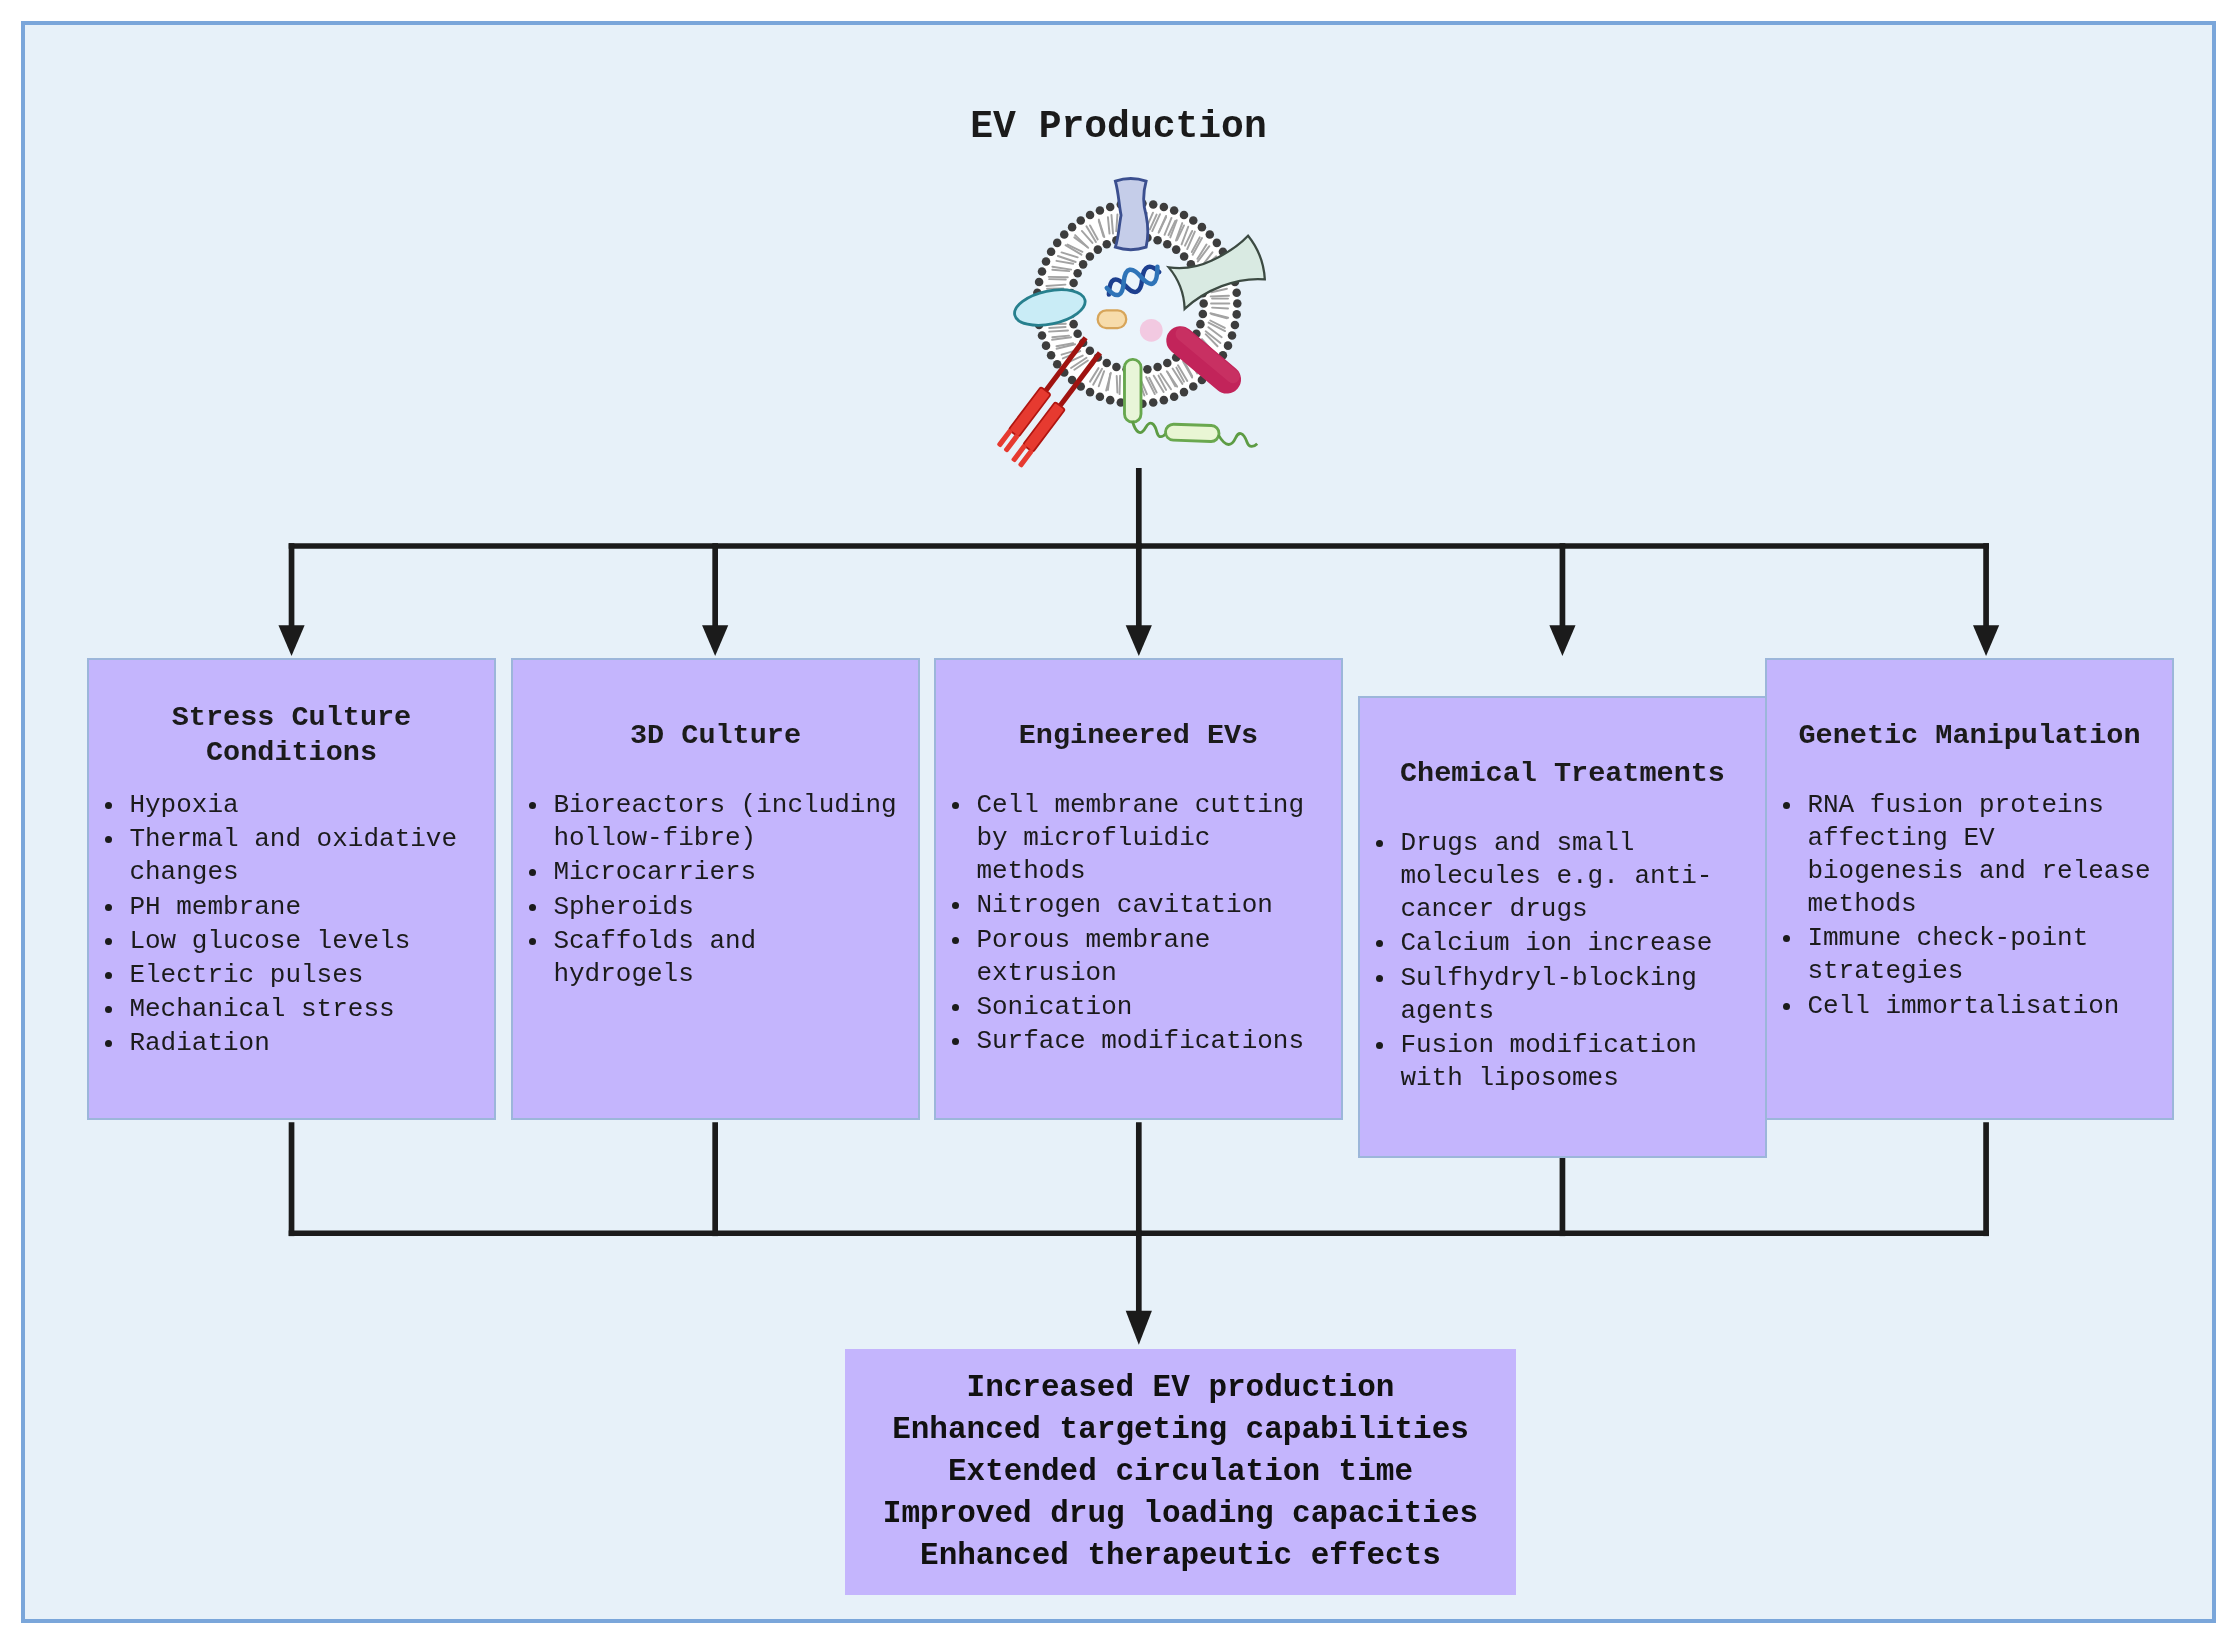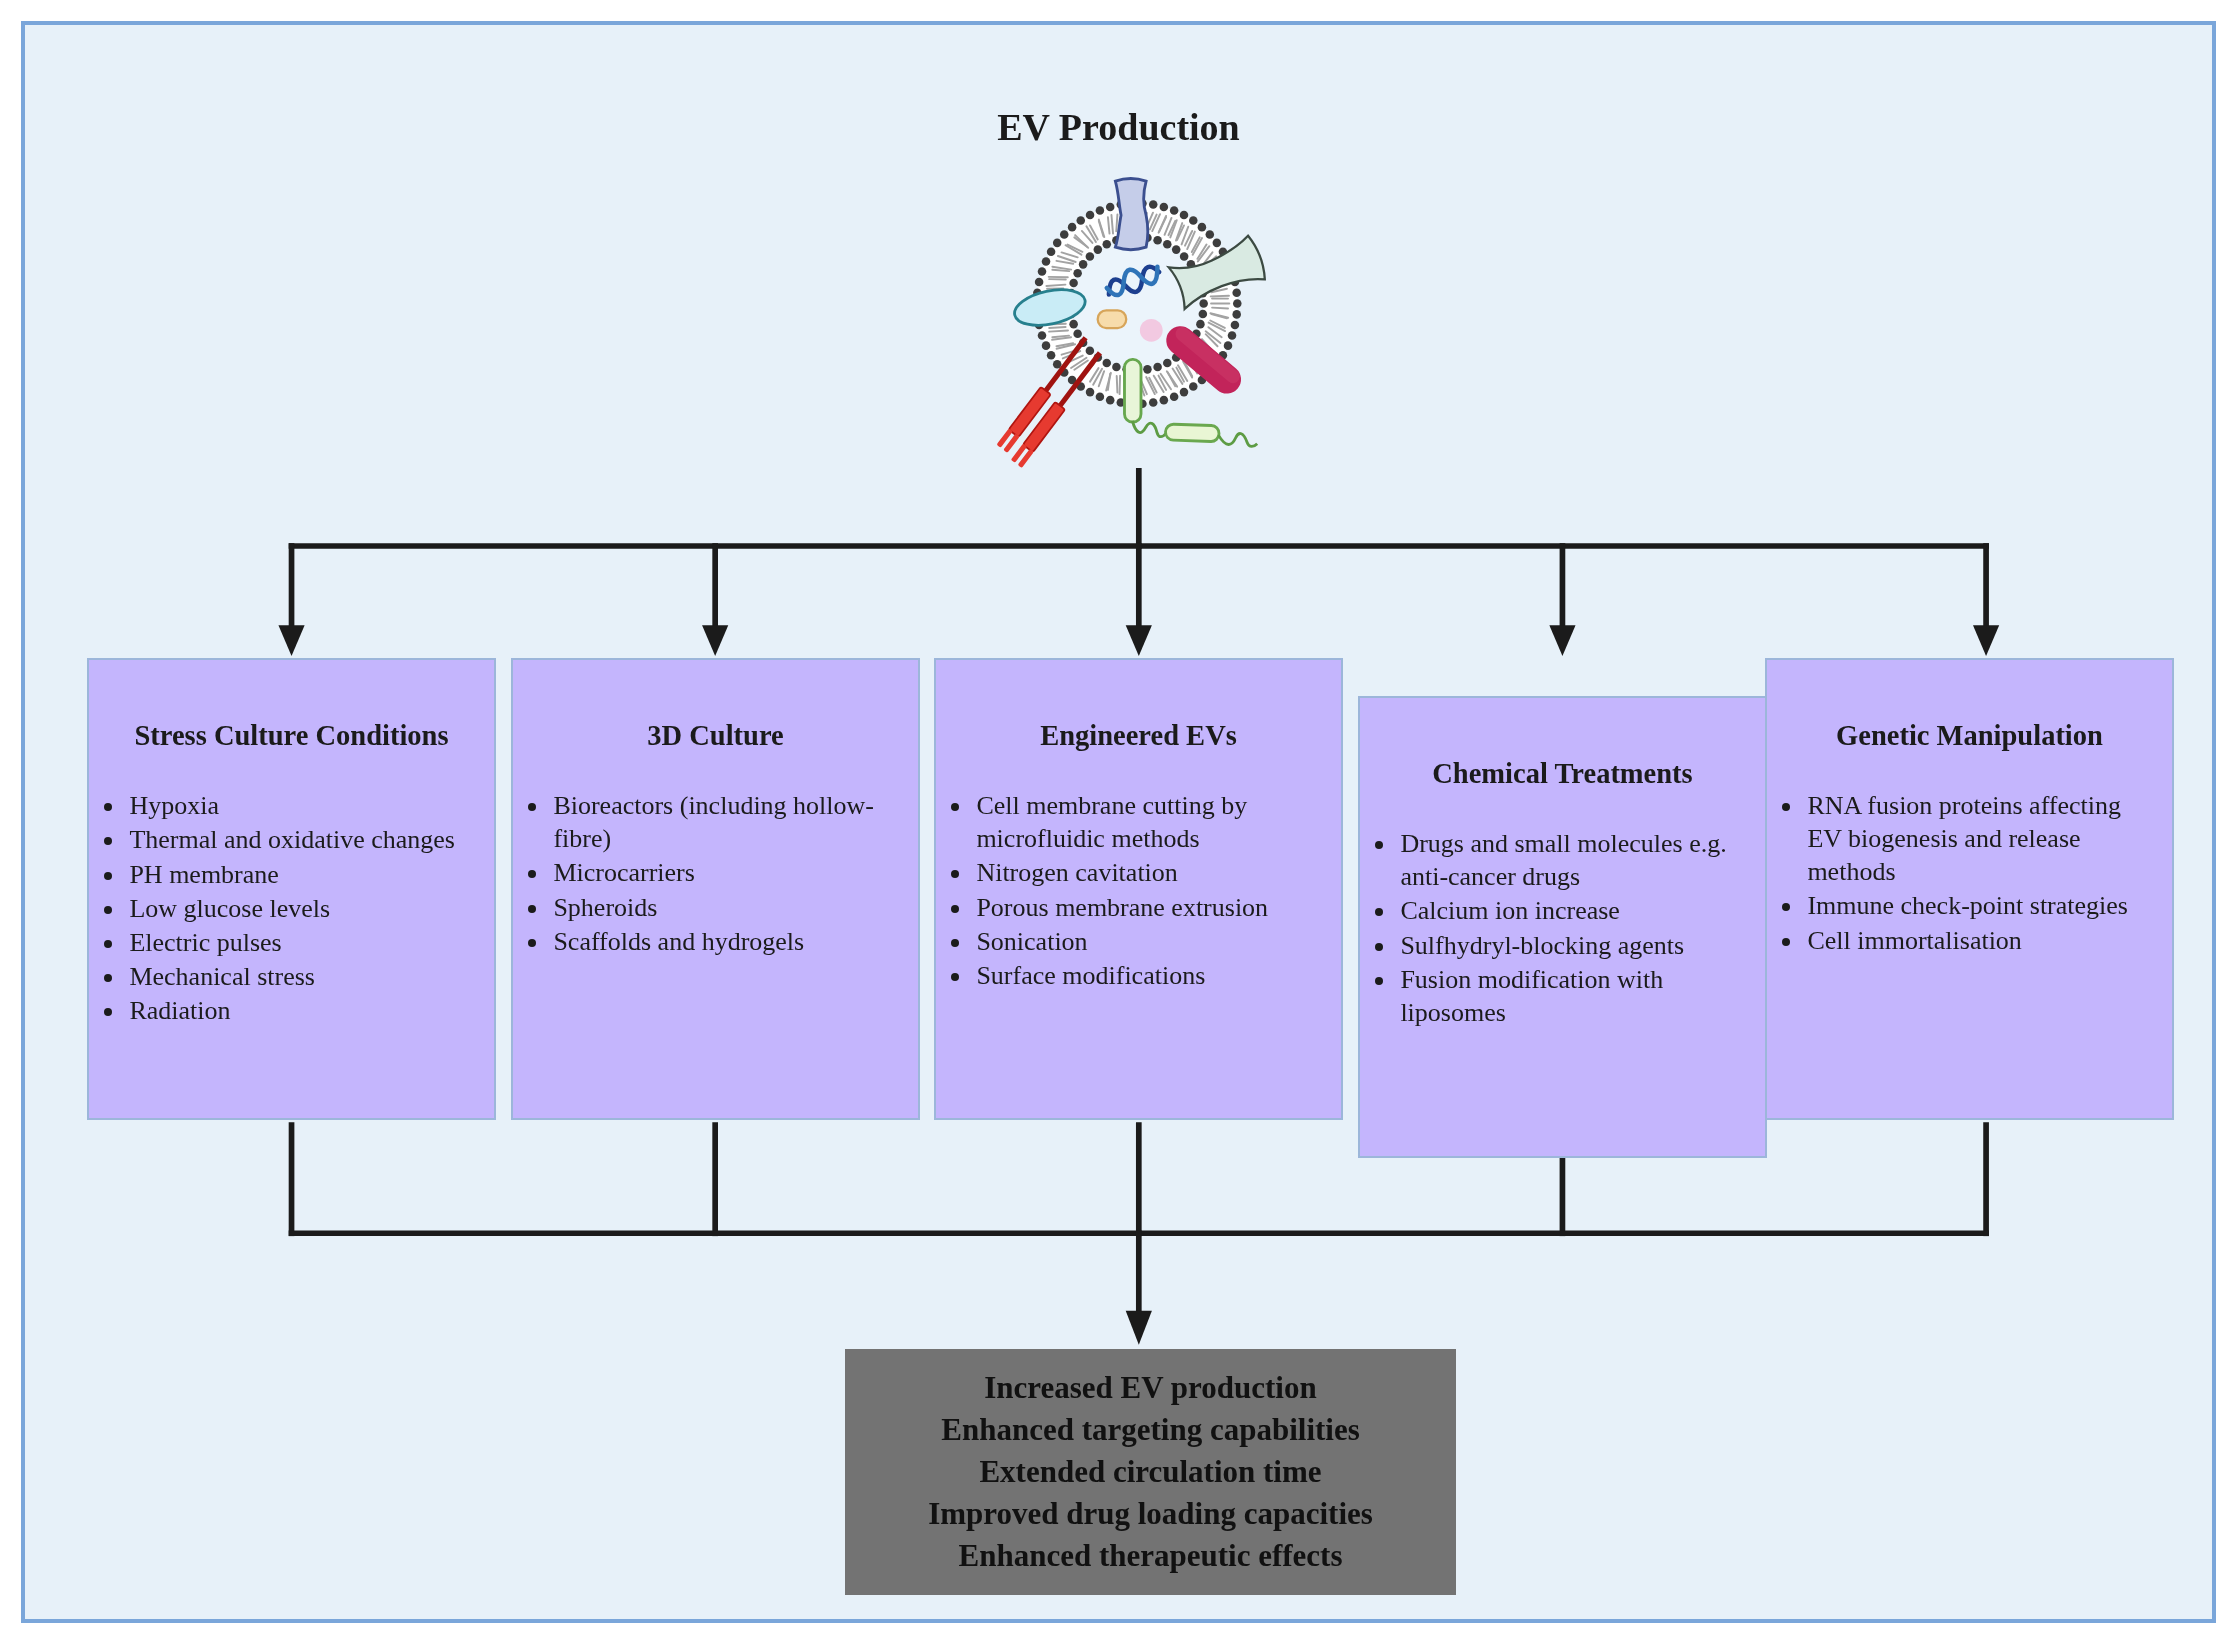--- a/index.html
+++ b/index.html
@@ -1,32 +1,32 @@
 <!DOCTYPE html>
 <html style="font-size:9px"><head>
 <meta charset="utf-8">
 <style>
   html,body{margin:0;padding:0;background:#ffffff;}
   .page{position:relative;width:2239px;height:1645px;background:#ffffff;
-        font-family:Liberation Serif, serif;color:#1b1b1b;overflow:hidden;}
+        font-family:Liberation Mono, monospace;color:#1b1b1b;overflow:hidden;}
   .frame{position:absolute;left:21px;top:21px;width:2187px;height:1594px;
          border:4.6px solid #7aa6da;background:#e7f1f9;}
   .title{position:absolute;left:0;top:80px;width:100%;text-align:center;
          font-size:38px;font-weight:bold;letter-spacing:0;}
   .ev-svg{position:absolute;left:945px;top:131px;width:342px;height:319px;}
   .connectors{position:absolute;left:0;top:0;width:2239px;height:1645px;pointer-events:none;}
   .branch-box{position:absolute;top:633px;width:409px;height:462px;box-sizing:border-box;
               border:2.8px solid #9cb6da;background:#c4b5fd;}
   .b1{left:62px;} .b2{left:486px;} .b3{left:909px;} .b4{left:1333px;margin-top:38px;} .b5{left:1740px;}
   .box-title{display:flex;align-items:center;justify-content:center;text-align:center;
              height:102px;margin:24px 23px 2.3px 23px;font-size:28.5px;font-weight:bold;line-height:35px;}
   .branch-box ul{margin:3.4px 0 0 0;padding:0 15px 0 37px;list-style:disc outside;}
   .branch-box li{font-size:26px;line-height:33px;padding-left:3.4px;margin:0 0 1.1px 0;}
-  .outcome-box{position:absolute;left:820px;top:1324px;width:611px;height:246px;
-               background:#737373;display:flex;flex-direction:column;align-items:center;
+  .outcome-box{position:absolute;left:820px;top:1324px;width:671px;height:246px;
+               background:#c4b5fd;display:flex;flex-direction:column;align-items:center;
                justify-content:center;text-align:center;}
   .outcome-box div{font-size:31px;font-weight:bold;line-height:42px;color:#111;}
 </style>
 </head>
 <body>
 
 <div class="page">
   <div class="frame">
 
     <div class="title">EV Production</div>

